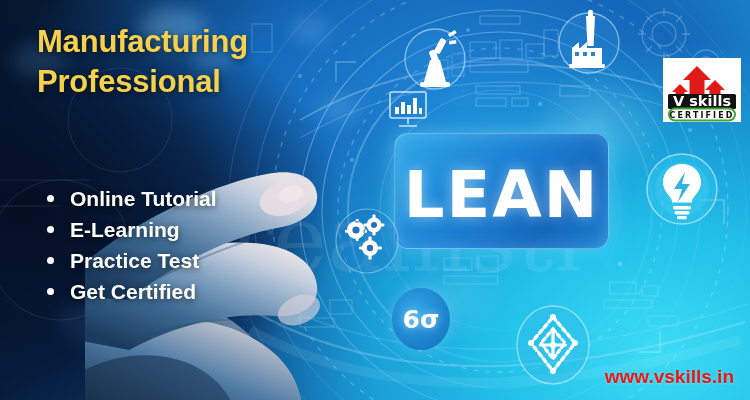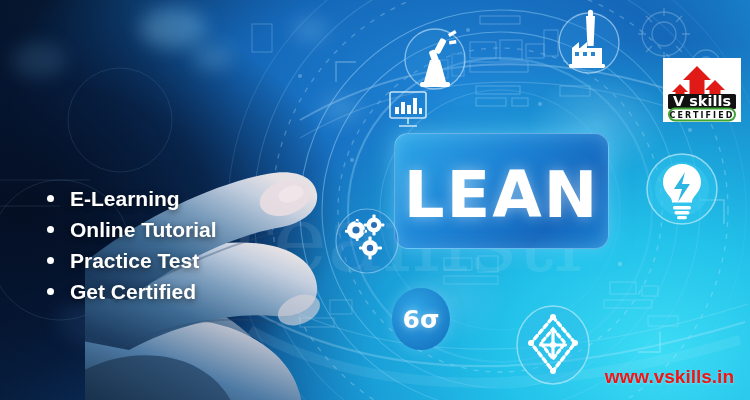--- a/index.html
+++ b/index.html
@@ -372,25 +372,27 @@
         <rect x="11" y="21" width="4" height="7"></rect>
         <rect x="17" y="16" width="4" height="12"></rect>
         <rect x="23" y="19" width="4" height="9"></rect>
         <rect x="29" y="12" width="4" height="16"></rect>
         <rect x="35" y="22" width="3" height="6"></rect>
       </g>
     </svg>
   </div>
 
   <div class="headline">
+    <span class="hl-line">Manufacturing</span>
+    <span class="hl-line">Professional</span>
   </div>
 
   <ul class="bullets">
+    <li><span>Online Tutorial</span></li>
     <li><span>E-Learning</span></li>
-    <li><span>Online Tutorial</span></li>
     <li><span>Practice Test</span></li>
     <li><span>Get Certified</span></li>
   </ul>
 
   <div class="logo">
     <svg viewBox="0 0 78 64">
       <rect x="0" y="0" width="78" height="64" fill="#ffffff"></rect>
 
       <g fill="#E01B17">
         <path d="M34 8 L48 22 H41.5 V44 H26.5 V22 H20 Z"></path>

